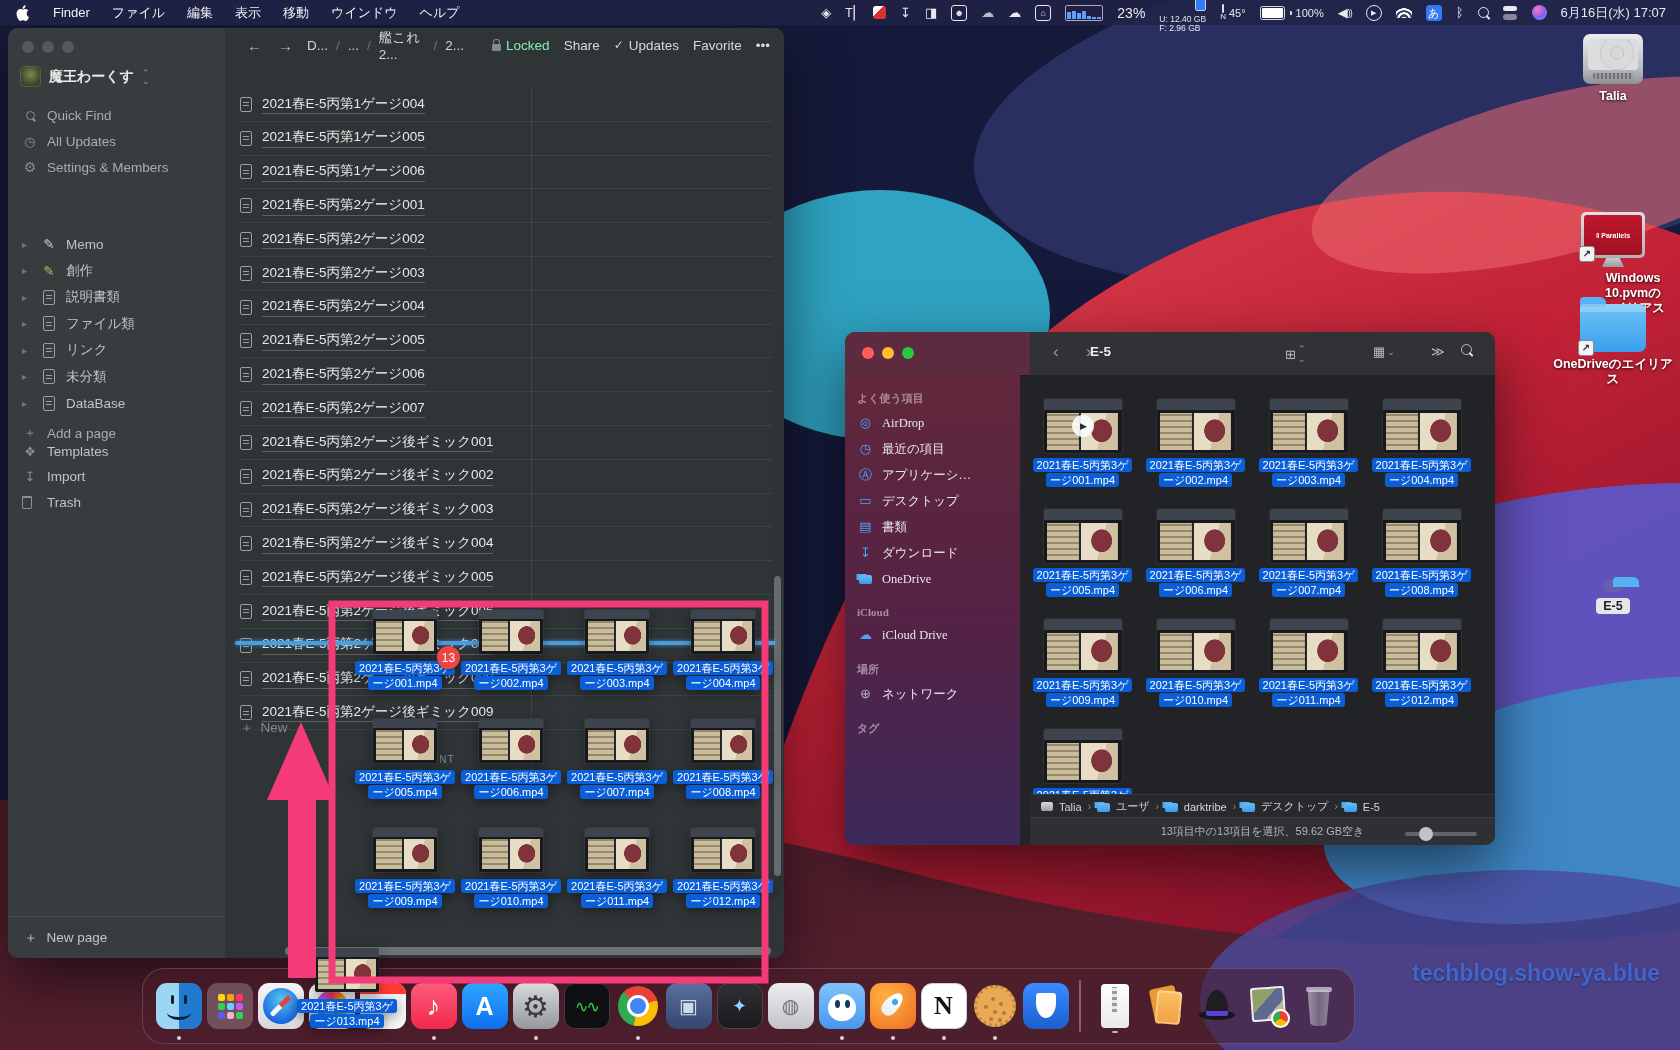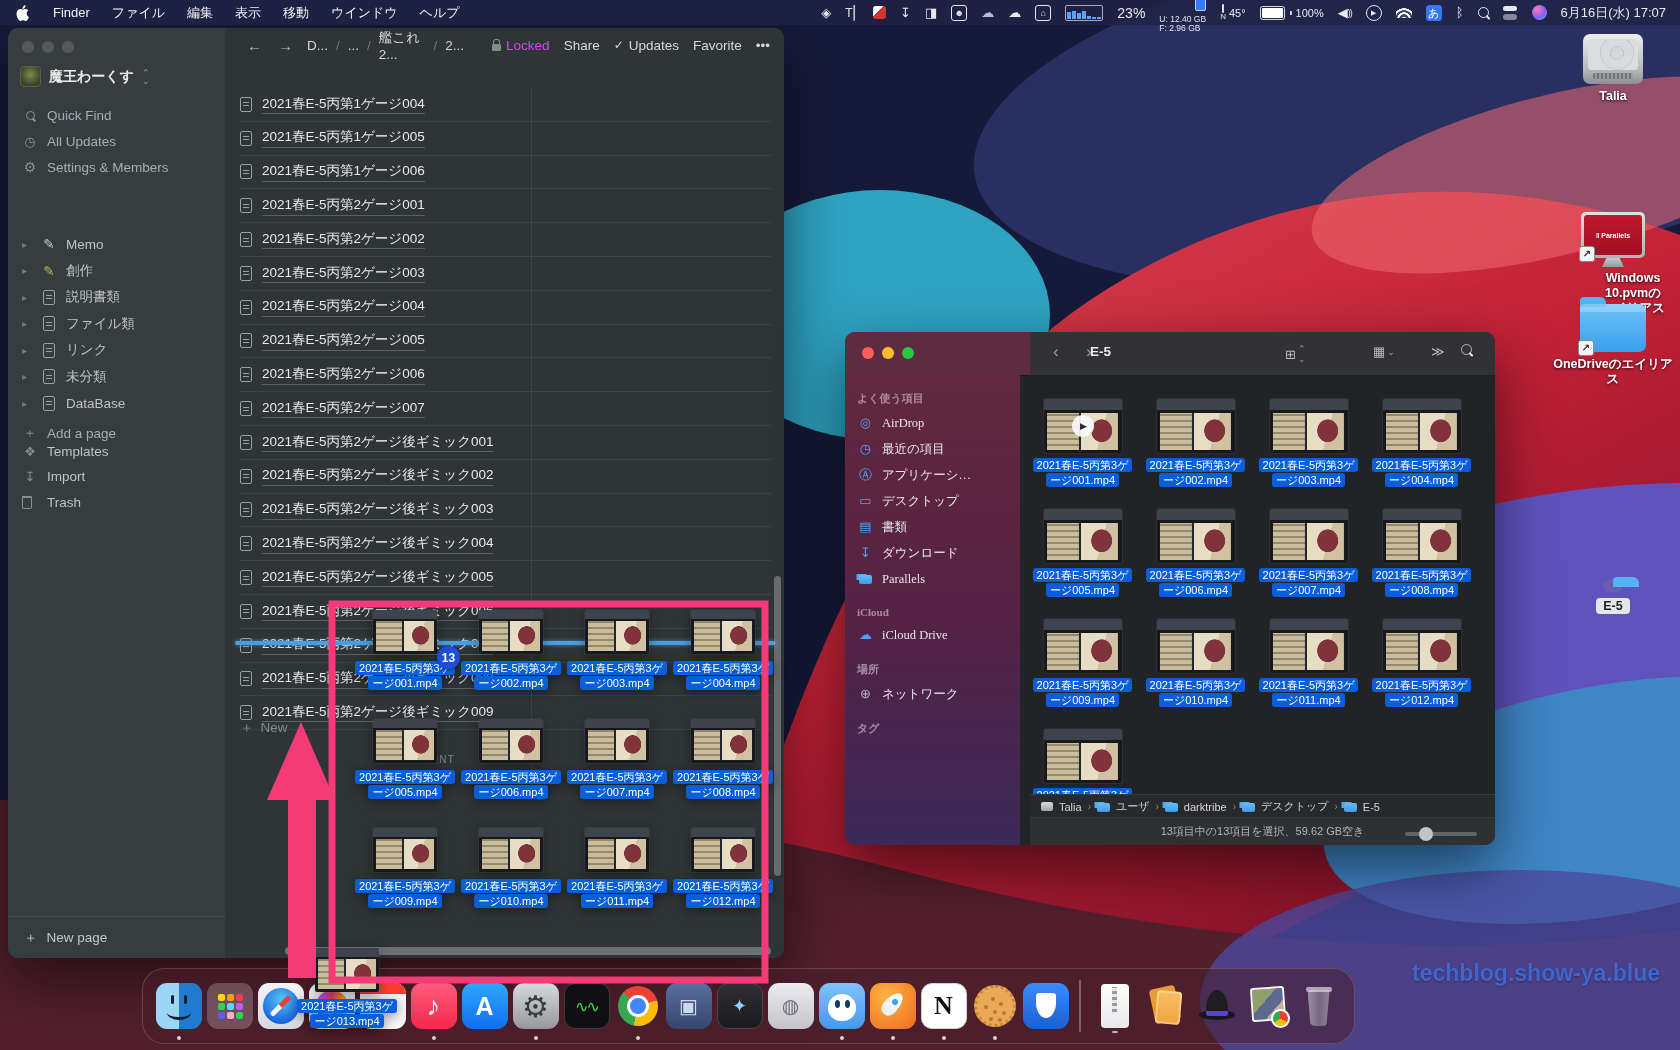--- a/index.html
+++ b/index.html
@@ -78,21 +78,21 @@
   .si-import .nico::before{content:"↧";}
   .si-trash .nico::before{content:"";display:block;width:8px;height:10px;border:1.3px solid #8a9095;border-top:2.6px solid #8a9095;border-radius:1px 1px 2px 2px;}
   #notion-newpage{position:absolute;left:0;bottom:0;width:217px;height:42px;border-top:1px solid rgba(255,255,255,.08);display:flex;align-items:center;gap:9px;padding-left:16px;box-sizing:border-box;color:#c3c7ca;font-size:13.5px;}
   #notion-main{position:absolute;left:217px;top:0;right:0;bottom:0;background:#2f3437;}
   #notion-header{position:absolute;left:0;top:0;right:0;height:34px;display:flex;align-items:center;gap:14px;padding:0 14px 0 22px;color:#d6d6d4;font-size:13.5px;}
   #notion-header .arrows{display:flex;gap:16px;color:#b9bdc0;font-size:15px;}
   .crumb{display:flex;align-items:center;gap:8px;}
   .crumb .sep{color:#6f7478;}
   #notion-header .spacer{flex:1;}
   .hbtn{display:flex;align-items:center;gap:5px;white-space:nowrap;color:#d9d9d7;}
-  .hbtn.dim{color:#d946ef;}
+  .hbtn.dim{color:#86efac;}
   .lock{display:inline-block;width:9px;height:7px;background:#84898d;border-radius:1.5px;position:relative;margin-top:4px;}
   .lock::before{content:"";position:absolute;left:1.4px;top:-4.4px;width:4.4px;height:4.4px;border:1.4px solid #84898d;border-bottom:none;border-radius:3px 3px 0 0;}
   .chk{font-size:12px;}
   #notion-colhead{position:absolute;left:15px;top:38px;right:4px;height:22px;display:flex;color:#8d9296;font-size:13px;border-bottom:1px solid rgba(255,255,255,.12);}
   #notion-colhead .c1{width:291px;display:flex;gap:7px;align-items:center;}
   #notion-colhead .c2{flex:1;display:flex;gap:7px;align-items:center;border-left:1px solid rgba(255,255,255,.1);padding-left:9px;}
   .aa{font-size:11.5px;letter-spacing:0;}
   #notion-rows{position:absolute;left:15px;top:60px;width:532px;}
   .nrow{height:32.8px;display:flex;align-items:center;gap:8px;border-bottom:1px solid rgba(255,255,255,.07);position:relative;}
   .nrow .doc-ico{width:14px;}
@@ -231,21 +231,21 @@
   .dk-stack .tile::after{content:"";position:absolute;width:15px;height:15px;right:1px;bottom:1px;border-radius:50%;background:conic-gradient(#ea4335 0 33%,#fbbc05 33% 66%,#34a853 66%);border:2px solid #fff;}
   .dk-trash .tile::before{content:"";position:absolute;left:12px;right:12px;top:7px;bottom:3px;background:linear-gradient(90deg,rgba(222,224,230,.55),rgba(158,161,170,.5) 50%,rgba(206,208,215,.55));border-radius:3px 3px 8px 8px;clip-path:polygon(0 0,100% 0,86% 100%,14% 100%);}
   .dk-trash .tile::after{content:"";position:absolute;left:10px;right:10px;top:4px;height:5px;background:rgba(228,230,236,.65);border-radius:2px;}
 
   
   #dragged{position:absolute;left:352px;top:610px;width:424px;z-index:60;display:flex;flex-wrap:wrap;filter:drop-shadow(0 3px 6px rgba(0,0,0,.4));}
   .dcell{width:106px;height:109px;display:flex;flex-direction:column;align-items:center;}
   .dcell .thumb{width:64px;height:44px;}
   .dcell .plabel{margin-top:7px;}
   .dcell:nth-child(13){position:absolute;left:-58px;top:338px;width:106px;}
-  #dragbadge{position:absolute;left:437px;top:646px;width:23px;height:23px;border-radius:50%;background:#1d4ed8;color:#fff;font-size:12px;font-weight:bold;display:flex;align-items:center;justify-content:center;z-index:62;box-shadow:0 1px 3px rgba(0,0,0,.4);}
+  #dragbadge{position:absolute;left:437px;top:646px;width:23px;height:23px;border-radius:50%;background:#ef4444;color:#fff;font-size:12px;font-weight:normal;display:flex;align-items:center;justify-content:center;z-index:62;box-shadow:0 1px 3px rgba(0,0,0,.4);}
 
   
   #annotation{position:absolute;inset:0;z-index:70;pointer-events:none;}
 
   
   #watermark{position:absolute;right:20px;top:960px;z-index:65;color:#3e66cc;font-size:23px;font-weight:bold;text-shadow:0 1px 2px rgba(0,0,0,.35);}
 </style>
 </head>
 <body>
 
@@ -614,21 +614,21 @@
           <div class="fside-item fi-doc">
     <span class="fico"></span>
     <span>書類</span>
   </div>
           <div class="fside-item fi-download">
     <span class="fico"></span>
     <span>ダウンロード</span>
   </div>
           <div class="fside-item fi-folder">
     <span class="fico"></span>
-    <span>Parallels</span>
+    <span>OneDrive</span>
   </div>
         </div>
       <div class="fsec-title">iCloud</div>
       <div>
           <div class="fside-item fi-cloud">
     <span class="fico"></span>
     <span>iCloud Drive</span>
   </div>
         </div>
       <div class="fsec-title">場所</div>

